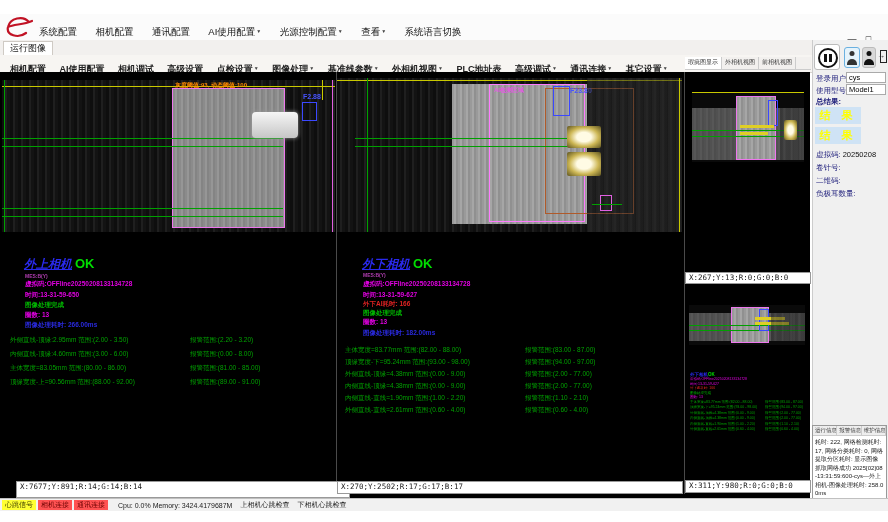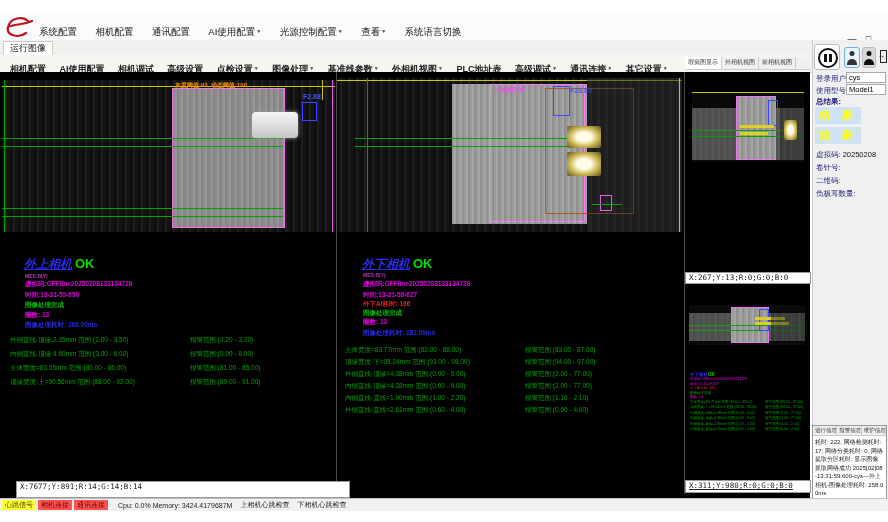--- a/index.html
+++ b/index.html
@@ -213,20 +213,21 @@
     <div class="meas">外侧直线-直线=2.61mm 范围:(0.60 - 4.00)</div>
   </div>
   <div class="abs meas-col2" style="left:525px;top:346px;">
     <div class="meas">报警范围:(83.00 - 87.00)</div>
     <div class="meas">报警范围:(94.00 - 97.00)</div>
     <div class="meas">报警范围:(2.00 - 77.00)</div>
     <div class="meas">报警范围:(2.00 - 77.00)</div>
     <div class="meas">报警范围:(1.10 - 2.10)</div>
     <div class="meas">报警范围:(0.60 - 4.00)</div>
   </div>
+  <div class="abs coord-strip" style="left:337px;top:481px;width:346px;height:13px;">X:270;Y:2502;R:17;G:17;B:17</div>
 
   <div class="abs thumb-tabs" style="left:685px;top:57px;width:126px;">
     <span class="thumb-tab on">瑕疵图显示</span>
     <span class="thumb-tab">外相机视图</span>
     <span class="thumb-tab">前相机视图</span>
   </div>
 
   <div class="abs img-area" style="left:692px;top:92px;width:112px;height:70px;background:#0a0a0a;">
     <div class="abs hline-y" style="left:0;top:0;width:112px;"></div>
     <div class="abs grayblk" style="left:0;top:16px;width:112px;height:52px;opacity:.55;"></div>
@@ -260,21 +261,21 @@
       <div class="mini-grn">图像处理完成</div>
       <div class="mini-mag">圈数: 13</div>
       <div class="mini-row"><span>主体宽度=83.77mm 范围:(82.00 - 88.00)</span><span>报警范围:(83.00 - 87.00)</span></div>
       <div class="mini-row"><span>顶缘宽度-下=95.24mm 范围:(93.00 - 98.00)</span><span>报警范围:(94.00 - 97.00)</span></div>
       <div class="mini-row"><span>外侧直线-顶缘=4.38mm 范围:(0.00 - 9.00)</span><span>报警范围:(2.00 - 77.00)</span></div>
       <div class="mini-row"><span>内侧直线-顶缘=4.38mm 范围:(0.00 - 9.00)</span><span>报警范围:(2.00 - 77.00)</span></div>
       <div class="mini-row"><span>内侧直线-直线=1.90mm 范围:(1.00 - 2.20)</span><span>报警范围:(1.10 - 2.10)</span></div>
       <div class="mini-row"><span>外侧直线-直线=2.61mm 范围:(0.60 - 4.00)</span><span>报警范围:(0.60 - 4.00)</span></div>
     </div>
   </div>
-  <div class="abs coord-strip" style="left:685px;top:480px;width:126px;height:13px;text-decoration:underline;">X:311;Y:980;R:0;G:0;B:0</div>
+  <div class="abs coord-strip" style="left:685px;top:480px;width:126px;height:13px;">X:311;Y:980;R:0;G:0;B:0</div>
 
   <div class="abs sidebar"></div>
 
   <div class="abs sb-btn" style="left:814px;top:44px;width:26px;height:26px;">
     <span class="pause-ring">
         <i style="left:4px;"></i>
         <i style="left:9px;"></i>
       </span>
   </div>
   <div class="abs sb-btn sel" style="left:844px;top:47px;width:16px;height:21px;">

